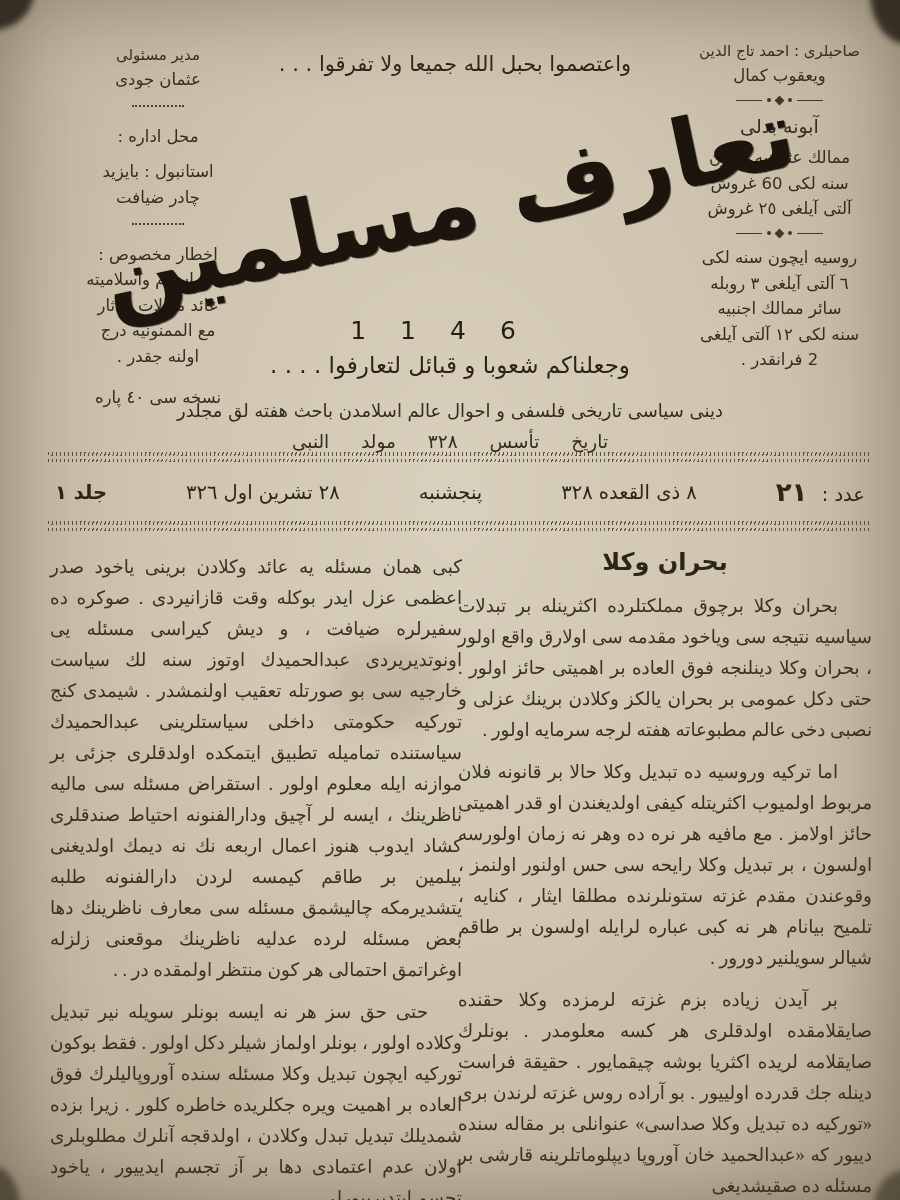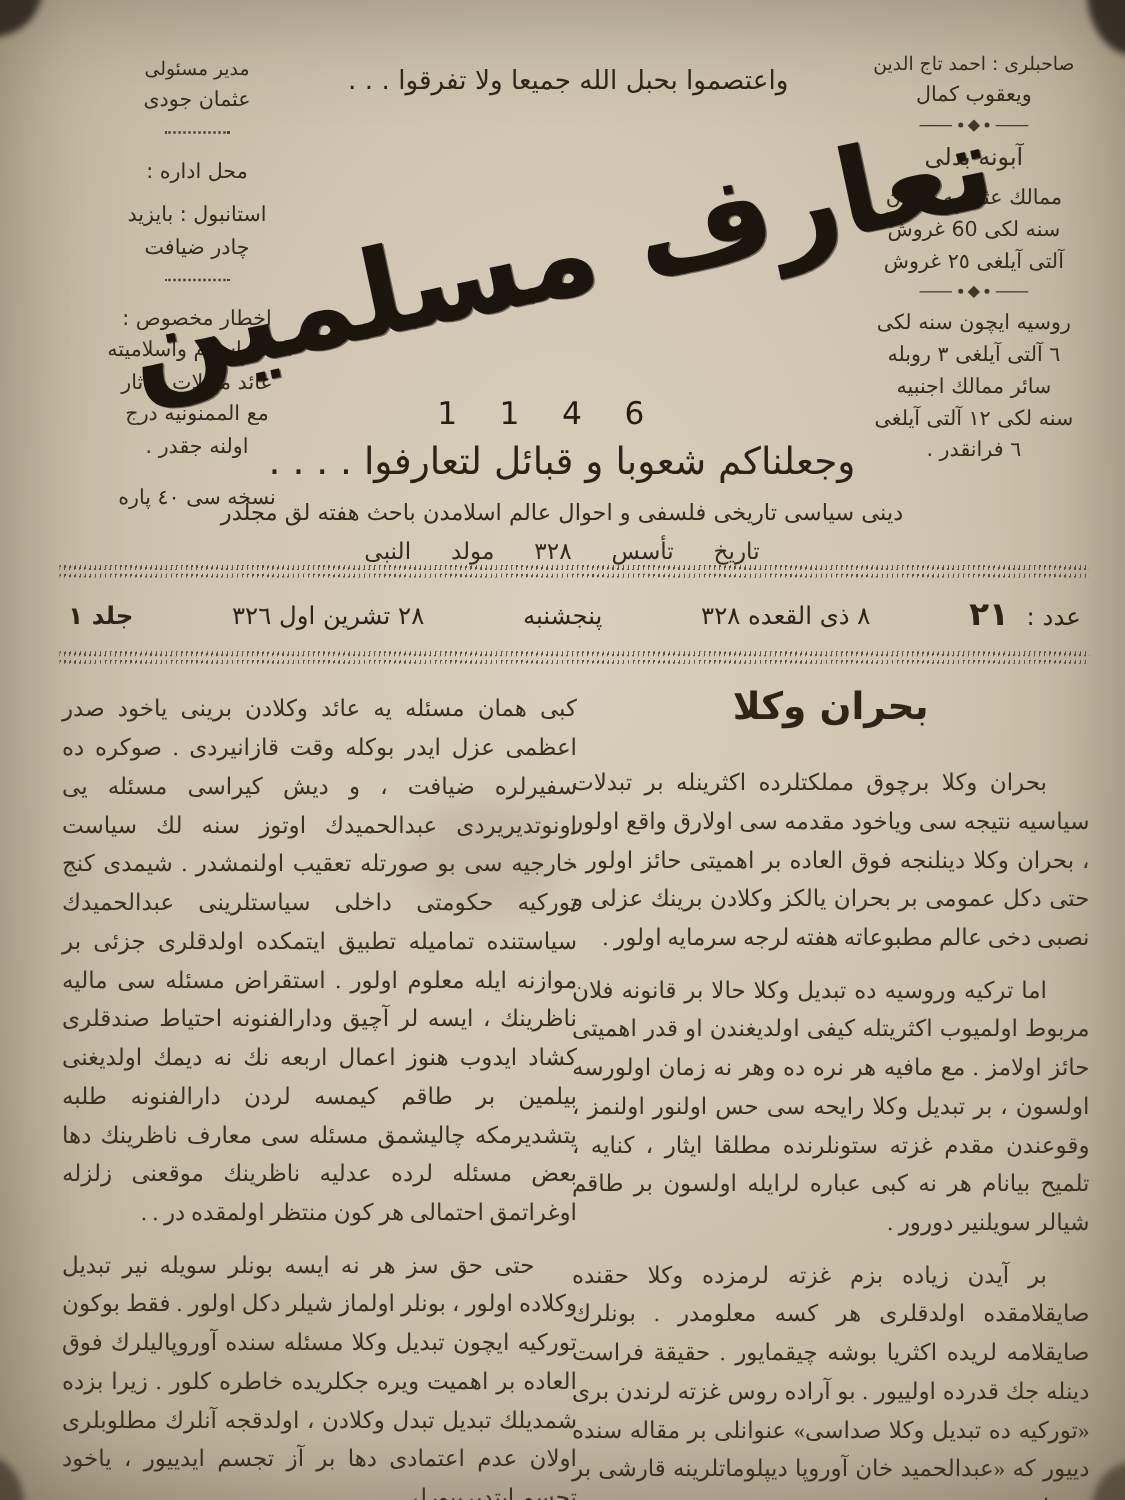--- a/index.html
+++ b/index.html
@@ -47,21 +47,21 @@
     display:flex;align-items:center;justify-content:center;
   }
   .masthead .callig{
     transform:rotate(-12deg) translateY(-6px);
     font-size:95px;font-weight:bold;line-height:1;
     color:#1b150d;letter-spacing:-4px;white-space:nowrap;
     text-shadow:1px 1px 0 rgba(27,21,13,.55);
   }
   .masthead-year{position:absolute;left:235px;top:316px;width:430px;text-align:center;
     font-size:25px;letter-spacing:34px;color:#241d12;}
-  .verse{position:absolute;left:175px;top:352px;width:550px;text-align:center;font-size:30px;color:#2b2316;}
+  .verse{position:absolute;left:175px;top:352px;width:550px;text-align:center;font-size:23px;color:#2b2316;}
   .subtitle{position:absolute;left:150px;top:400px;width:600px;text-align:center;font-size:18px;color:#342c1f;}
   .founding{position:absolute;left:240px;top:431px;width:420px;text-align:center;font-size:18.5px;word-spacing:26px;color:#342c1f;}
 
   
   .hatch{position:absolute;left:48px;right:28px;height:11px;}
   .hatch i{display:block;height:3.5px;margin-bottom:3px;
     background:repeating-linear-gradient(100deg, rgba(72,61,44,.85) 0 1.1px, transparent 1.1px 4px);}
   .hatch.top{top:452px;}
   .hatch.bottom{top:521px;}
   .dateline{
@@ -69,21 +69,21 @@
     display:flex;direction:rtl;justify-content:space-between;align-items:center;
     font-size:19.5px;color:#2d2518;
   }
   .issue-num{font-size:26px;font-weight:bold;margin-right:8px;}
   .volume{font-weight:bold;}
 
   
   .col{position:absolute;top:548px;}
   .col-first{right:28px;width:414px;}   
   .col-second{left:50px;width:412px;top:552px;}
-  .article-heading{text-align:center;font-size:30px;color:#2d2518;margin:0 0 28px;}
+  .article-heading{text-align:center;font-size:24px;color:#2d2518;margin:0 0 15px;}
   .col p{
     margin:0 0 11px;font-size:18.4px;line-height:31px;
     text-align:justify;text-align-last:right;color:#3a3123;font-family:Liberation Serif, serif;
   }
   .indent{text-indent:34px;}
 </style>
 </head>
 <body>
 
 <div class="page">
@@ -133,21 +133,21 @@
       <span class="bar"></span>
         <span class="dot"></span>
         <span class="diamond"></span>
         <span class="dot"></span>
         <span class="bar"></span>
     </div>
     <span class="ln">روسيه ايچون سنه لكى</span>
     <span class="ln">٦ آلتى آيلغى ٣ روبله</span>
     <span class="ln">سائر ممالك اجنبيه</span>
     <span class="ln">سنه لكى ١٢ آلتى آيلغى</span>
-    <span class="ln">٦ فرانقدر .</span>
+    <span class="ln">2 فرانقدر .</span>
   </div>
 
   <div class="top-quote">واعتصموا بحبل الله جميعا ولا تفرقوا . . .</div>
 
   <div class="masthead">
     <span class="callig">تعارف مسلمين</span>
   </div>
   <div class="masthead-year">1146</div>
 
   <div class="verse">وجعلناكم شعوبا و قبائل لتعارفوا . . . .</div>

